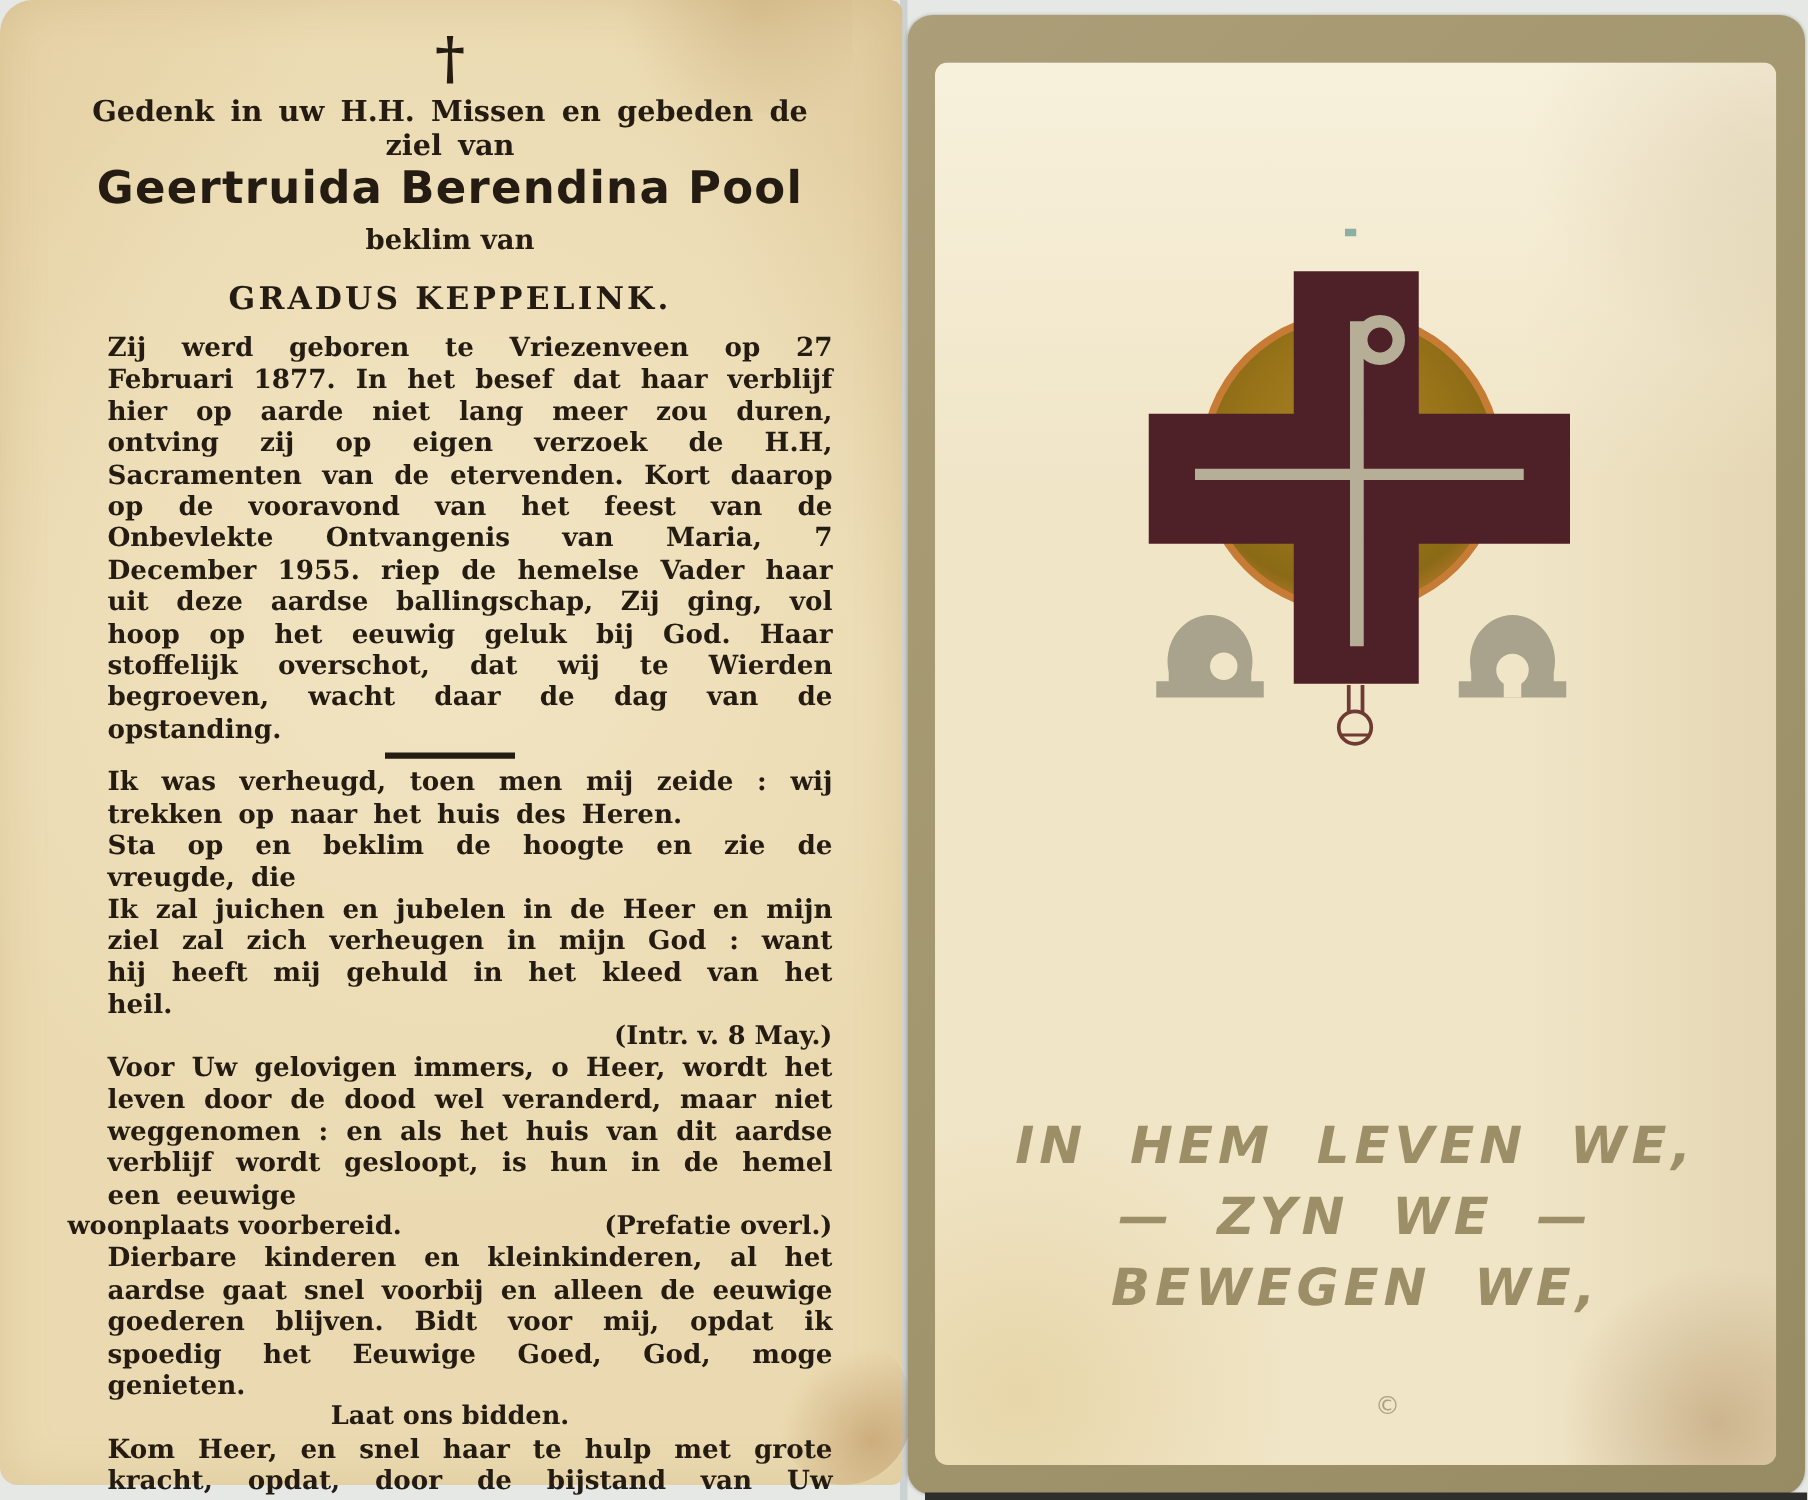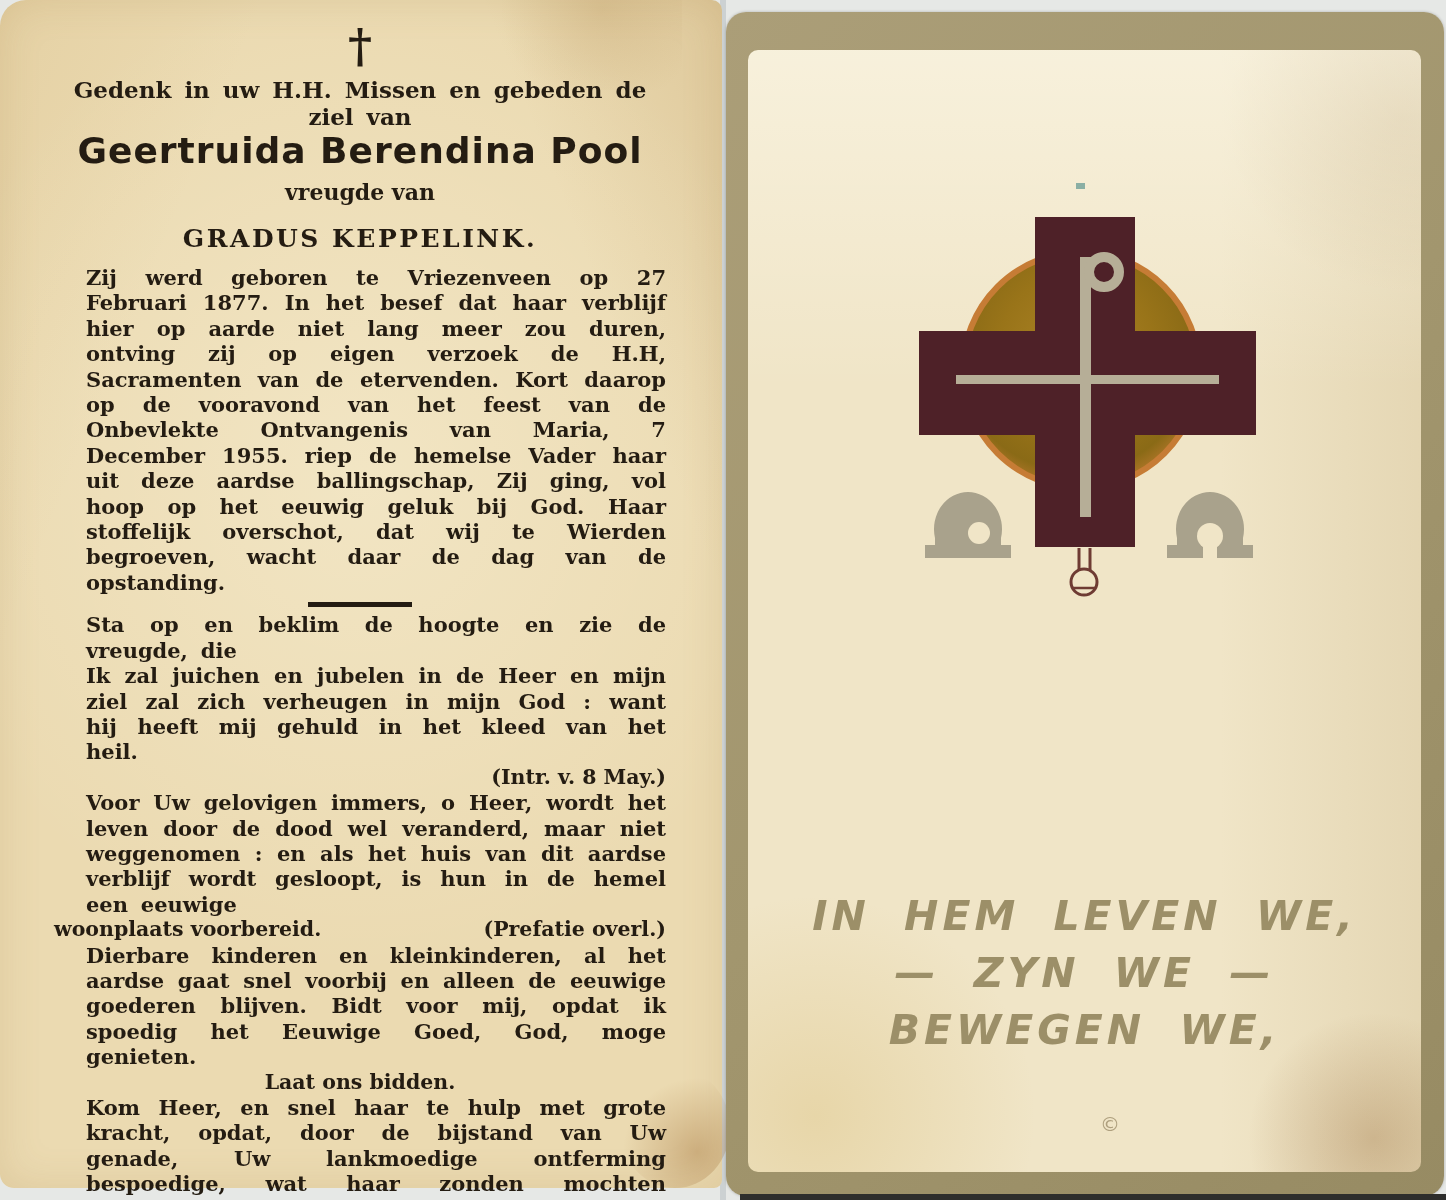--- a/index.html
+++ b/index.html
@@ -68,28 +68,29 @@
     <div class="stain-left-top"></div>
     <div class="stain-left-br"></div>
     <div class="content">
 
       <div class="hdr-cross">†</div>
 
       <div class="intro-line">Gedenk in uw H.H. Missen en gebeden de ziel van</div>
 
       <div class="deceased-name">Geertruida Berendina Pool</div>
 
-      <div class="relation-line">vreugde van</div>
+      <div class="relation-line">beklim van</div>
 
       <div class="spouse-name">GRADUS KEPPELINK.</div>
 
       <div class="body-par">Zij werd geboren te Vriezenveen op 27 Februari 1877. In het besef dat haar verblijf hier op aarde niet lang meer zou duren, ontving zij op eigen verzoek de H.H, Sacramenten van de etervenden. Kort daarop op de vooravond van het feest van de Onbevlekte Ontvangenis van Maria, 7 December 1955. riep de hemelse Vader haar uit deze aardse ballingschap, Zij ging, vol hoop op het eeuwig geluk bij God. Haar stoffelijk overschot, dat wij te Wierden begroeven, wacht daar de dag van de opstanding.</div>
 
       <div class="divider"></div>
 
+      <div class="body-par tight">Ik was verheugd, toen men mij zeide : wij trekken op naar het huis des Heren.</div>
 
       <div class="body-par tight">Sta op en beklim de hoogte en zie de vreugde, die</div>
 
       <div class="body-par tight">Ik zal juichen en jubelen in de Heer en mijn ziel zal zich verheugen in mijn God : want hij heeft mij gehuld in het kleed van het heil.</div>
       <div class="citation-line">(Intr. v. 8 May.)</div>
 
       <div class="body-par tight">Voor Uw gelovigen immers, o Heer, wordt het leven door de dood wel veranderd, maar niet weggenomen : en als het huis van dit aardse verblijf wordt gesloopt, is hun in de hemel een eeuwige</div>
       <div class="lastline">
         <span>woonplaats voorbereid.</span>
         <span>(Prefatie overl.)</span>

